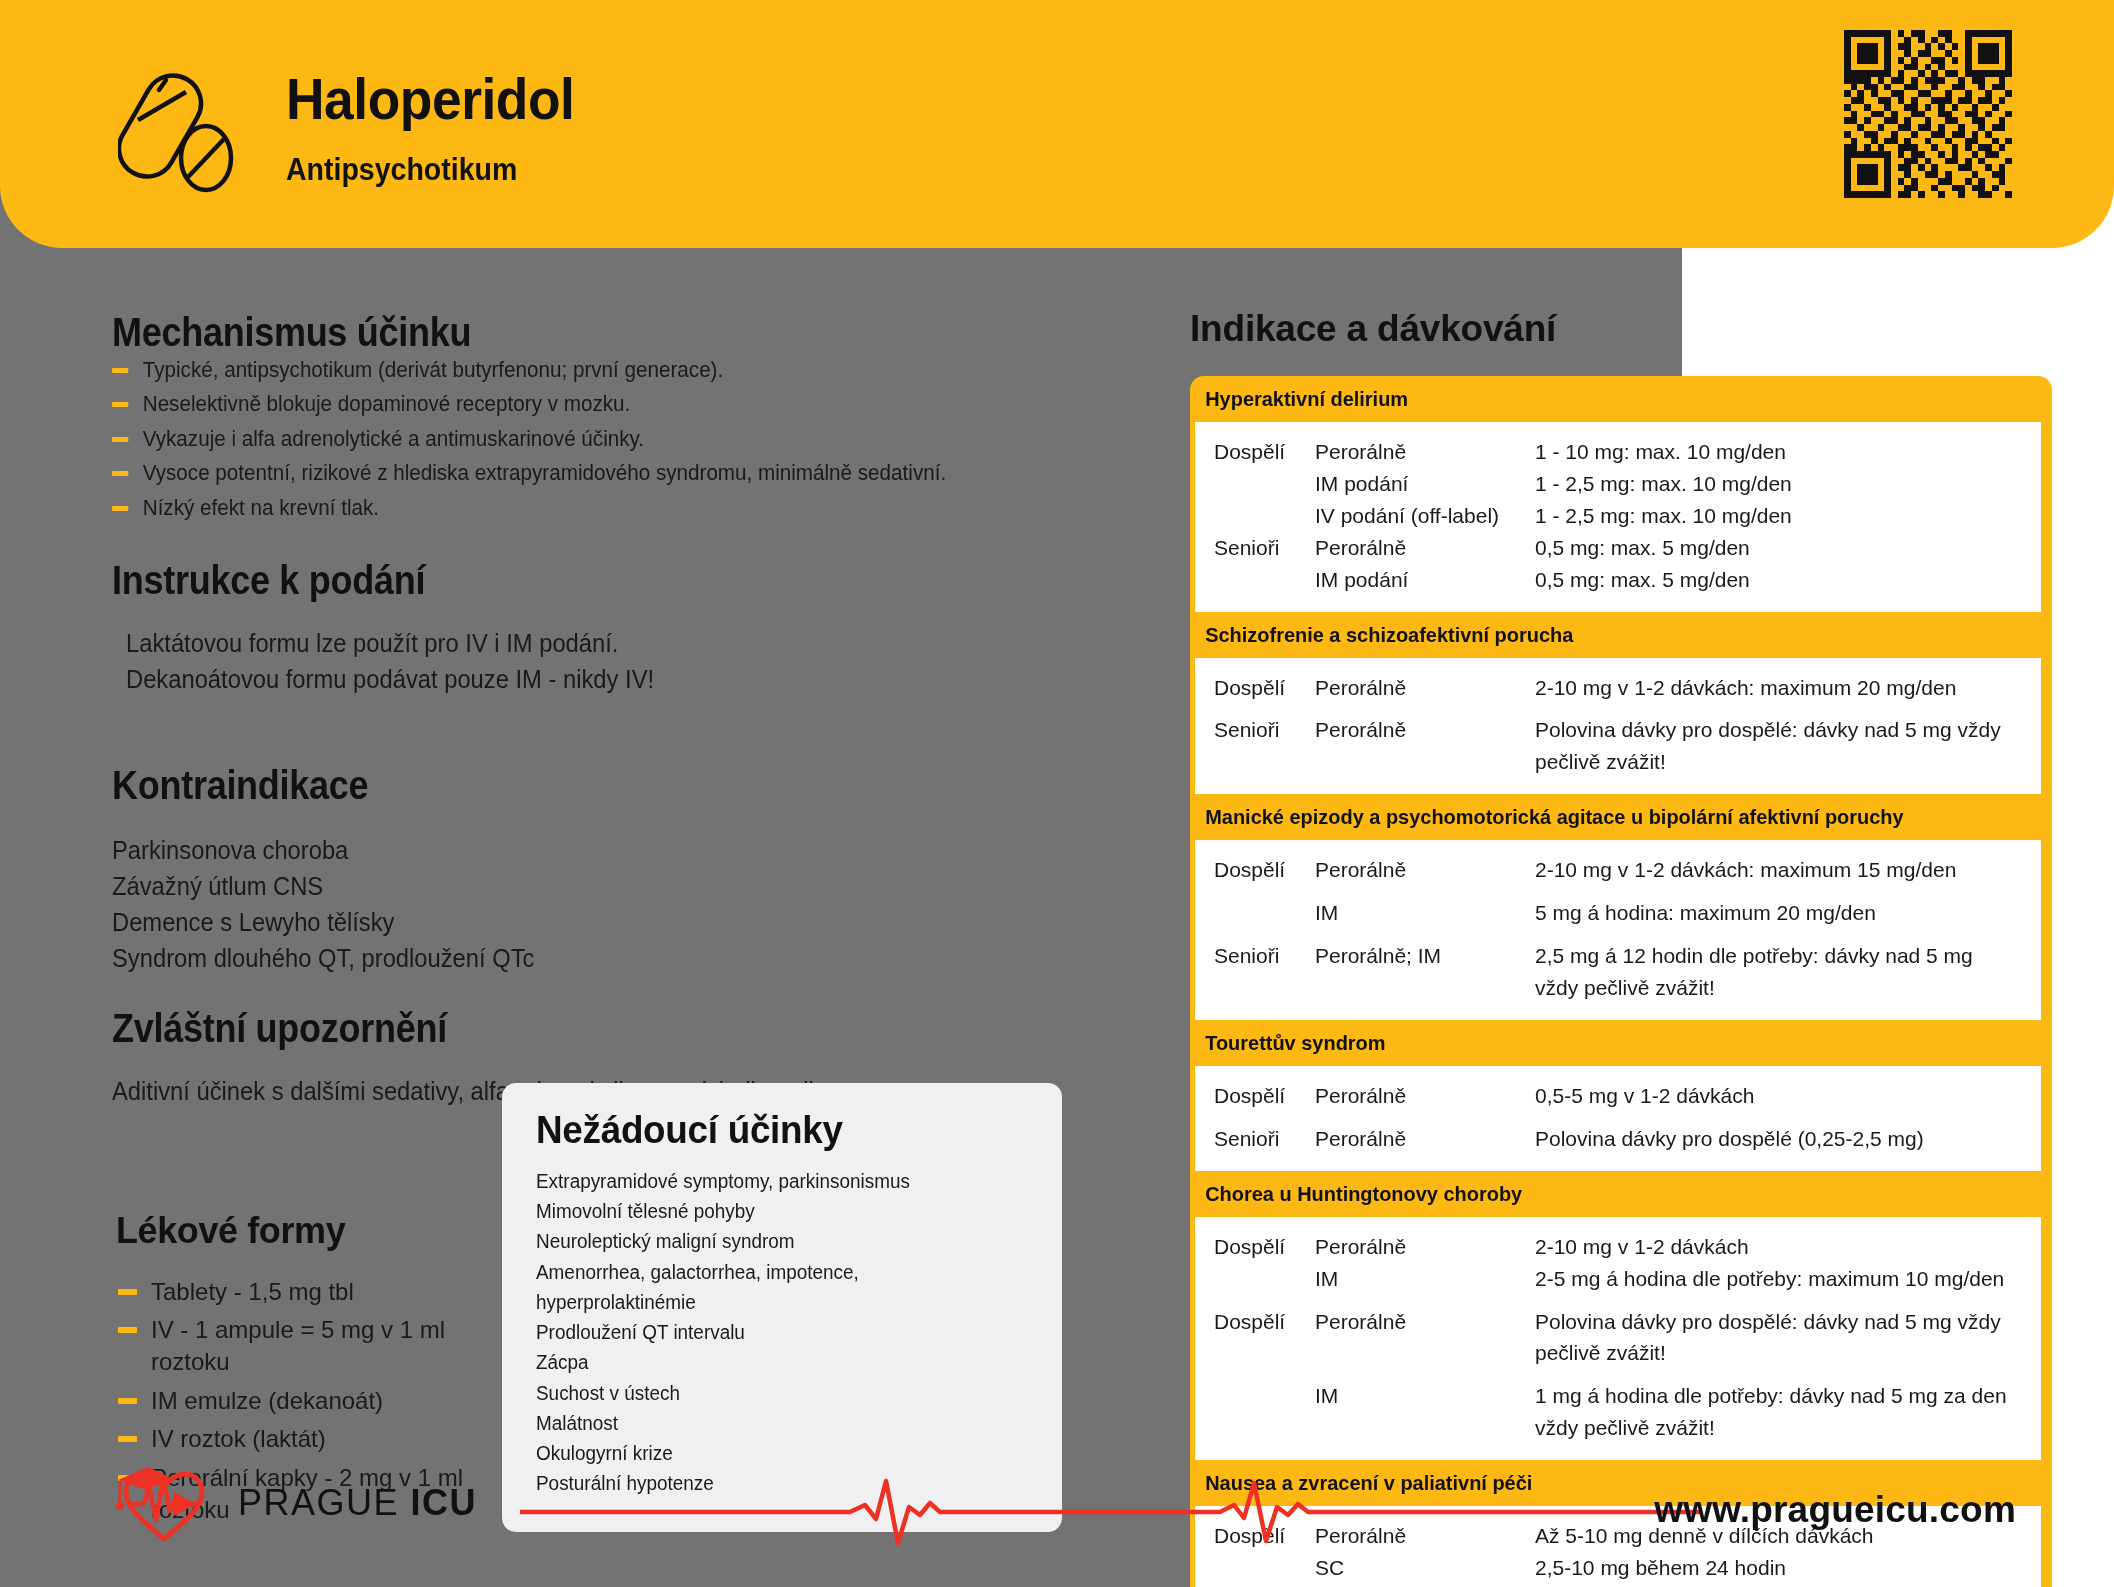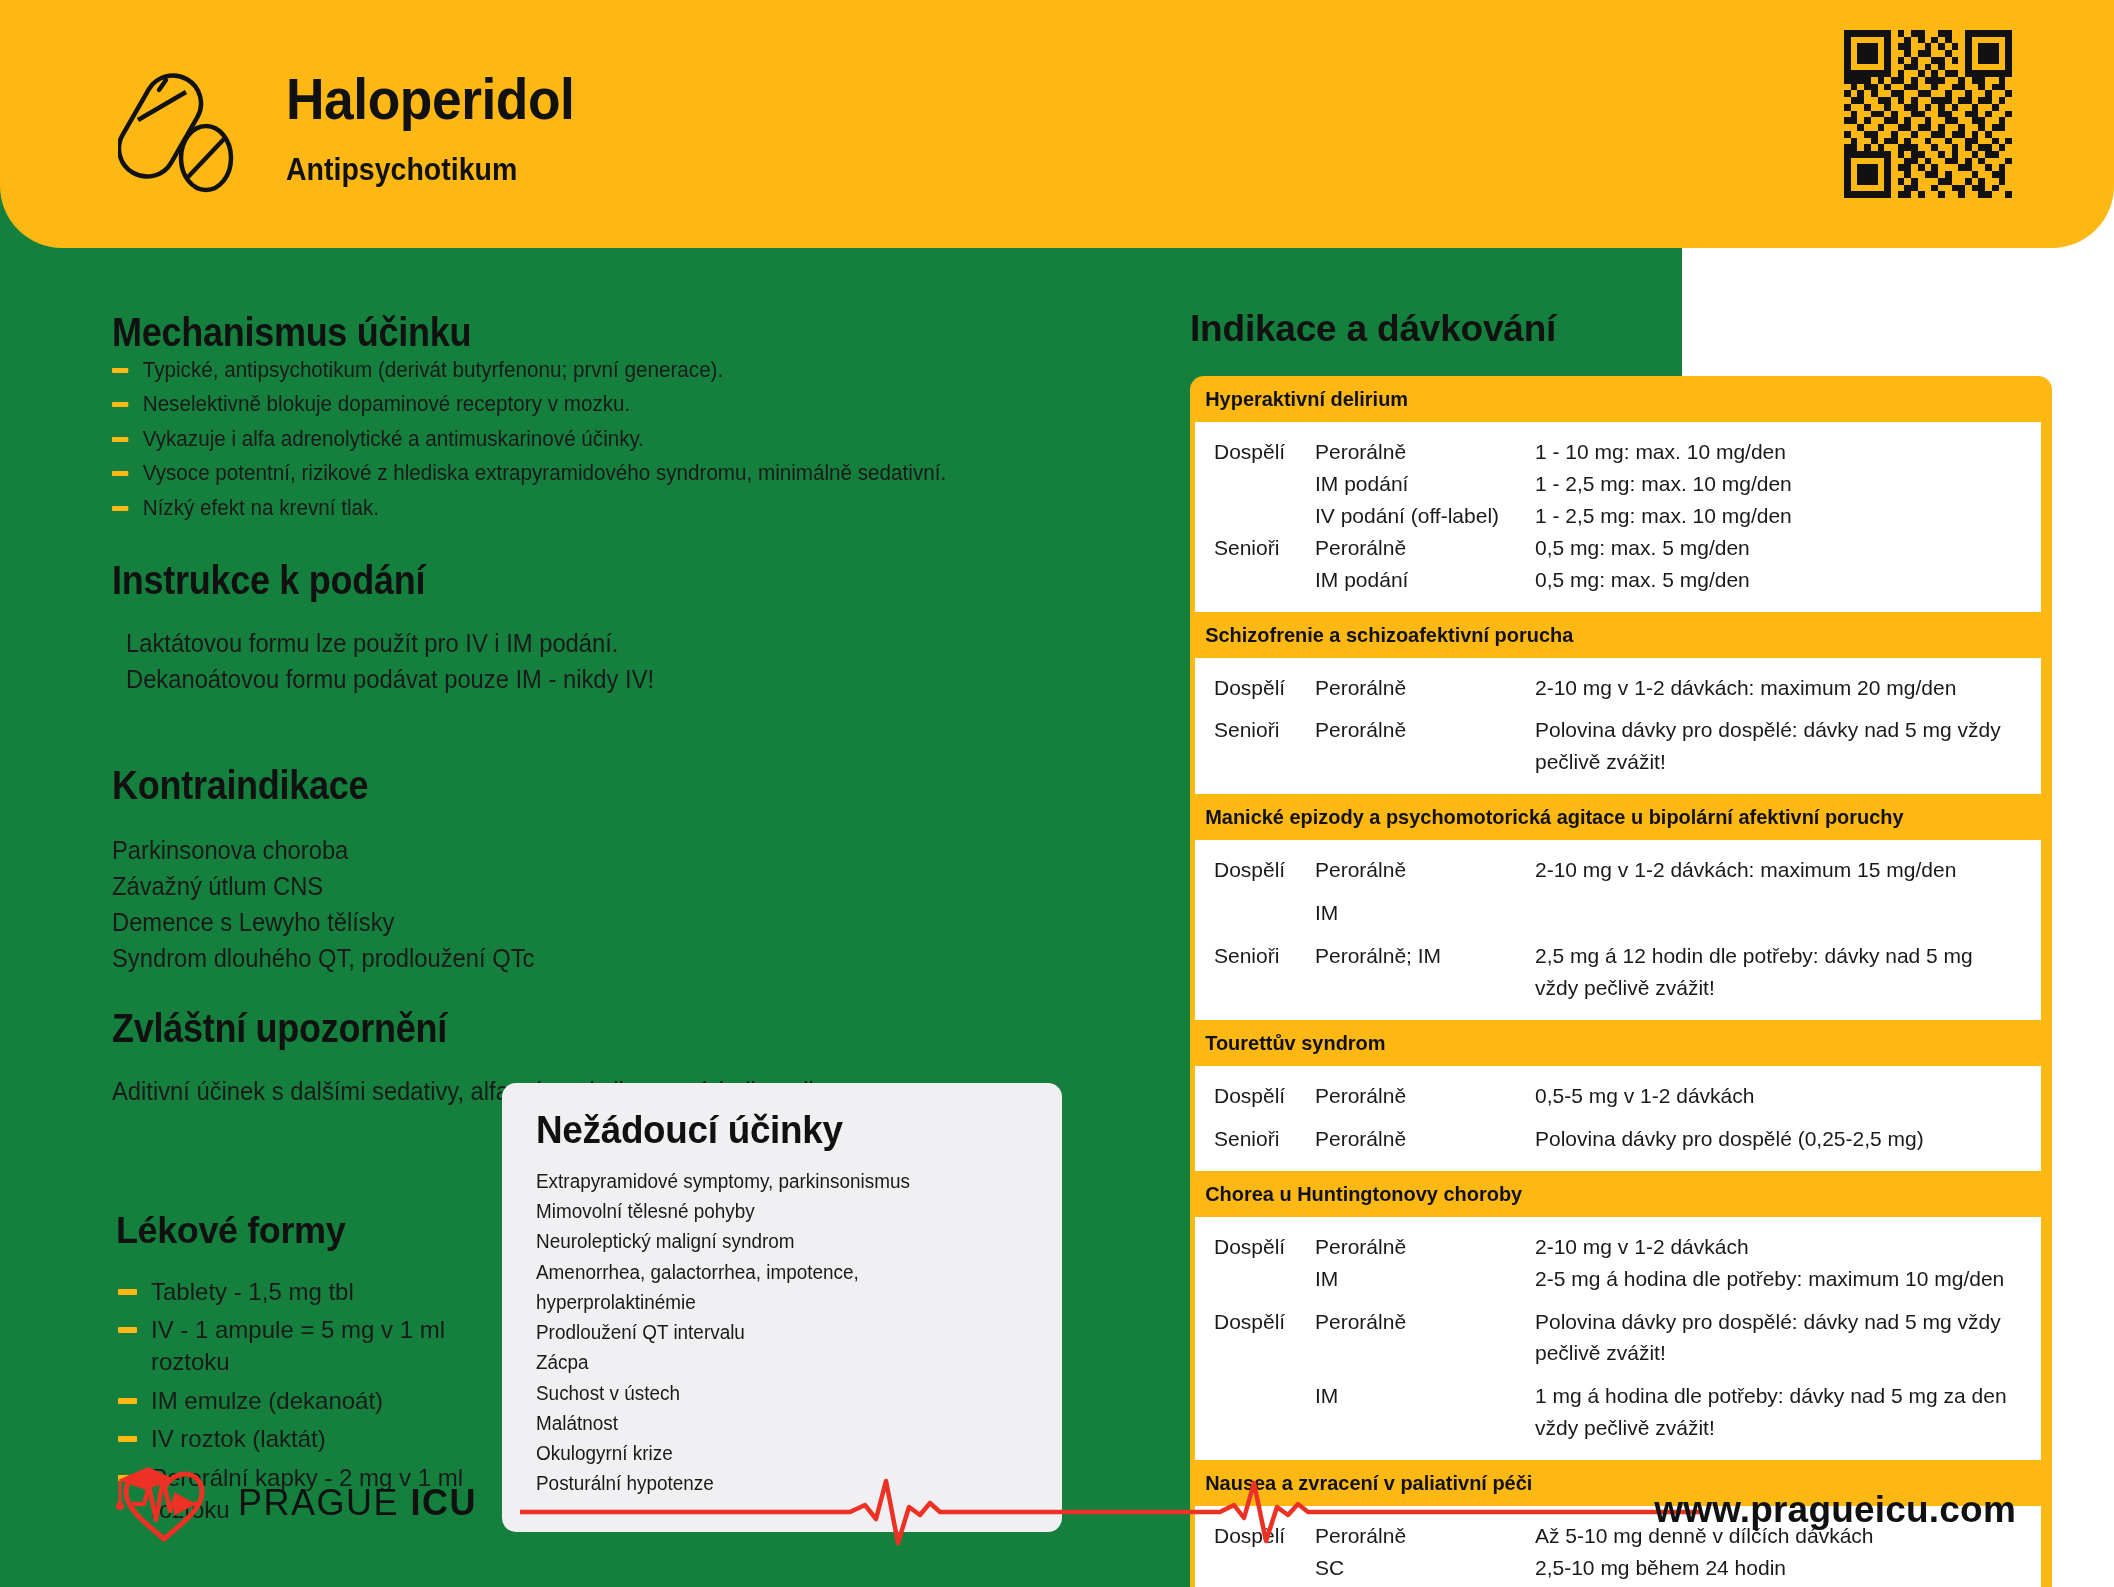--- a/index.html
+++ b/index.html
@@ -10,21 +10,21 @@
     height: 1587px;
     background: #ffffff;
     font-family: "Liberation Sans", sans-serif;
     overflow: hidden;
   }
 
   .page {
     position: relative;
     width: 1682px;
     height: 1587px;
-    background: #15803d;
+    background: #737373;
   }
 
   
   .header {
     position: absolute;
     left: 0; top: 0;
     width: 2114px;
     height: 248px;
     background: #FDB813;
     border-bottom-left-radius: 62px;
@@ -602,20 +602,21 @@
           <div class="grp-head">Manické epizody a psychomotorická agitace u bipolární afektivní poruchy</div>
           <div class="grp-body">
             <div class="d-row tight">
               <div class="d-grp">Dospělí</div>
               <div class="d-route">Perorálně</div>
               <div class="d-dose">2-10 mg v 1-2 dávkách: maximum 15 mg/den</div>
             </div>
             <div class="d-row gap">
               <div class="d-grp"></div>
               <div class="d-route">IM</div>
+              <div class="d-dose">5 mg á hodina: maximum 20 mg/den</div>
             </div>
             <div class="d-row gap">
               <div class="d-grp">Senioři</div>
               <div class="d-route">Perorálně; IM</div>
               <div class="d-dose">2,5 mg á 12 hodin dle potřeby: dávky nad 5 mg vždy pečlivě zvážit!</div>
             </div>
           </div>
           <div class="grp-head">Tourettův syndrom</div>
           <div class="grp-body">
             <div class="d-row tight">

